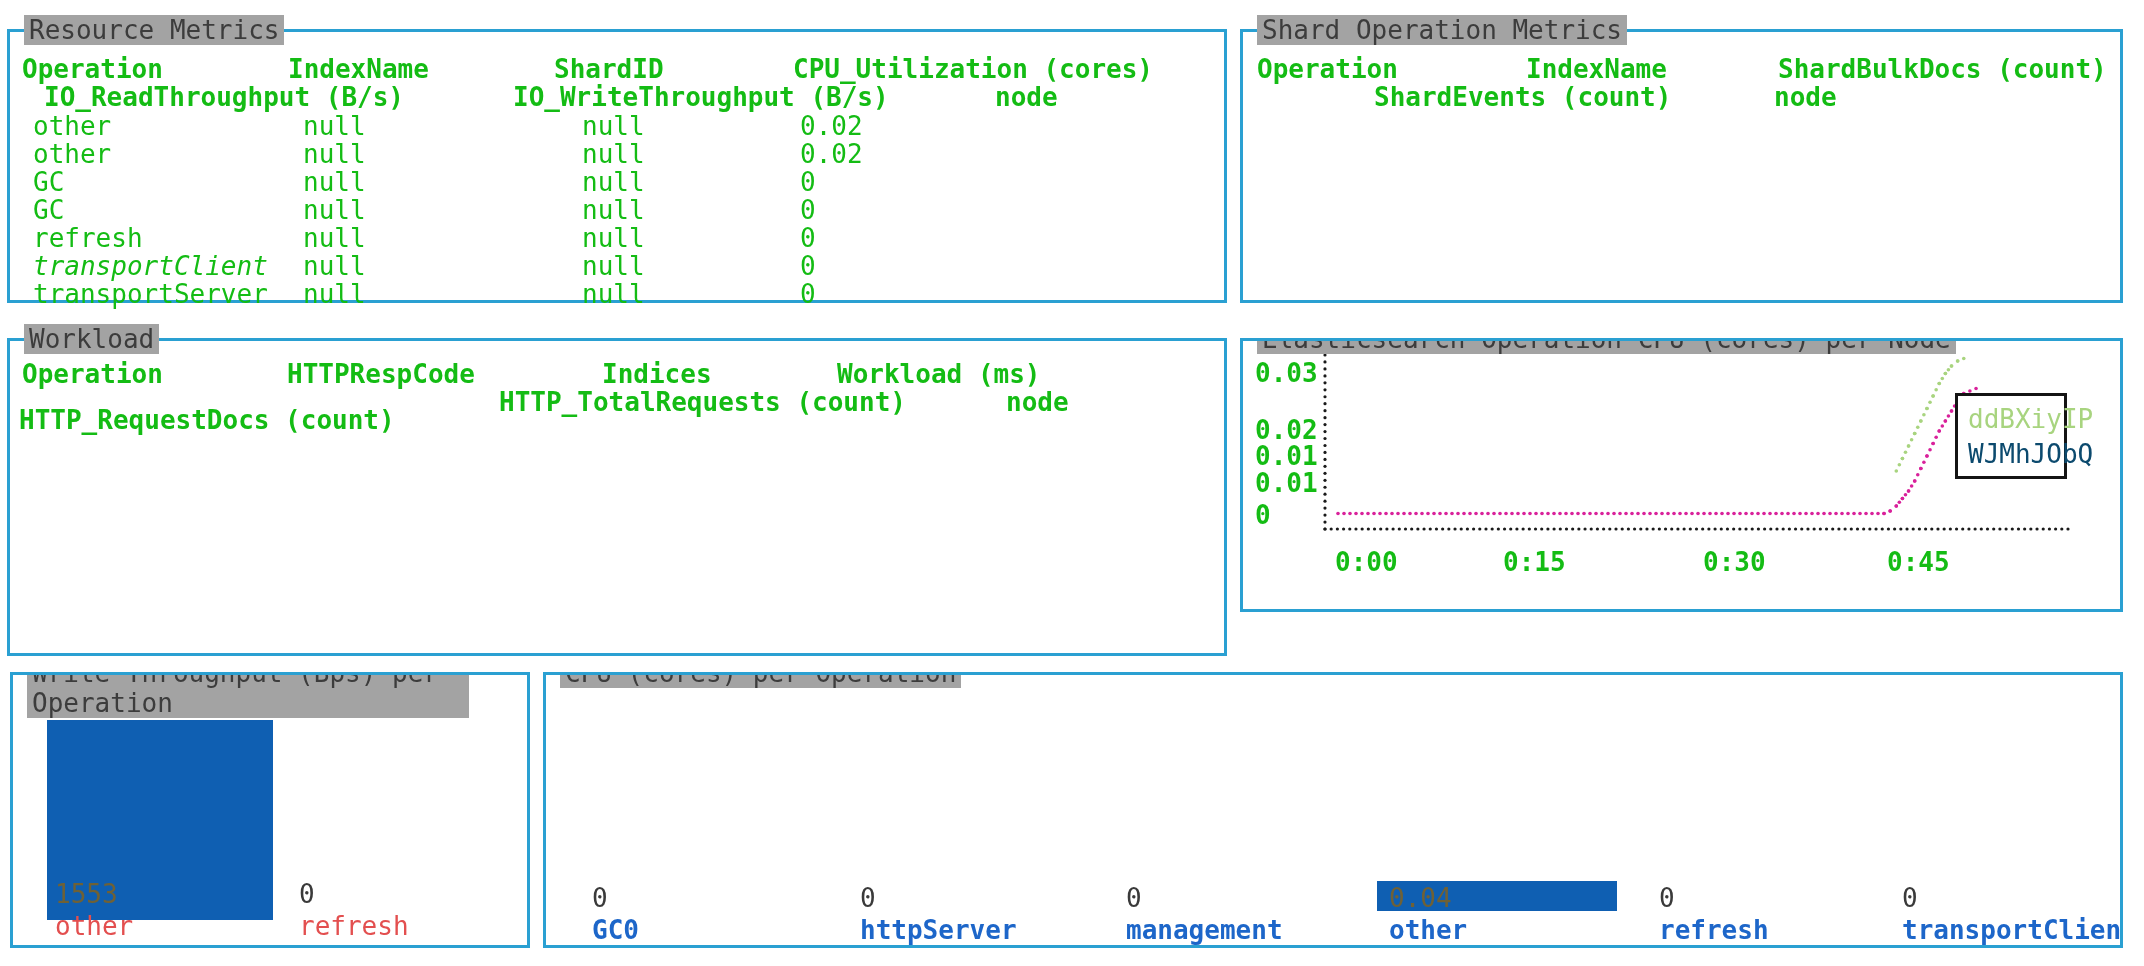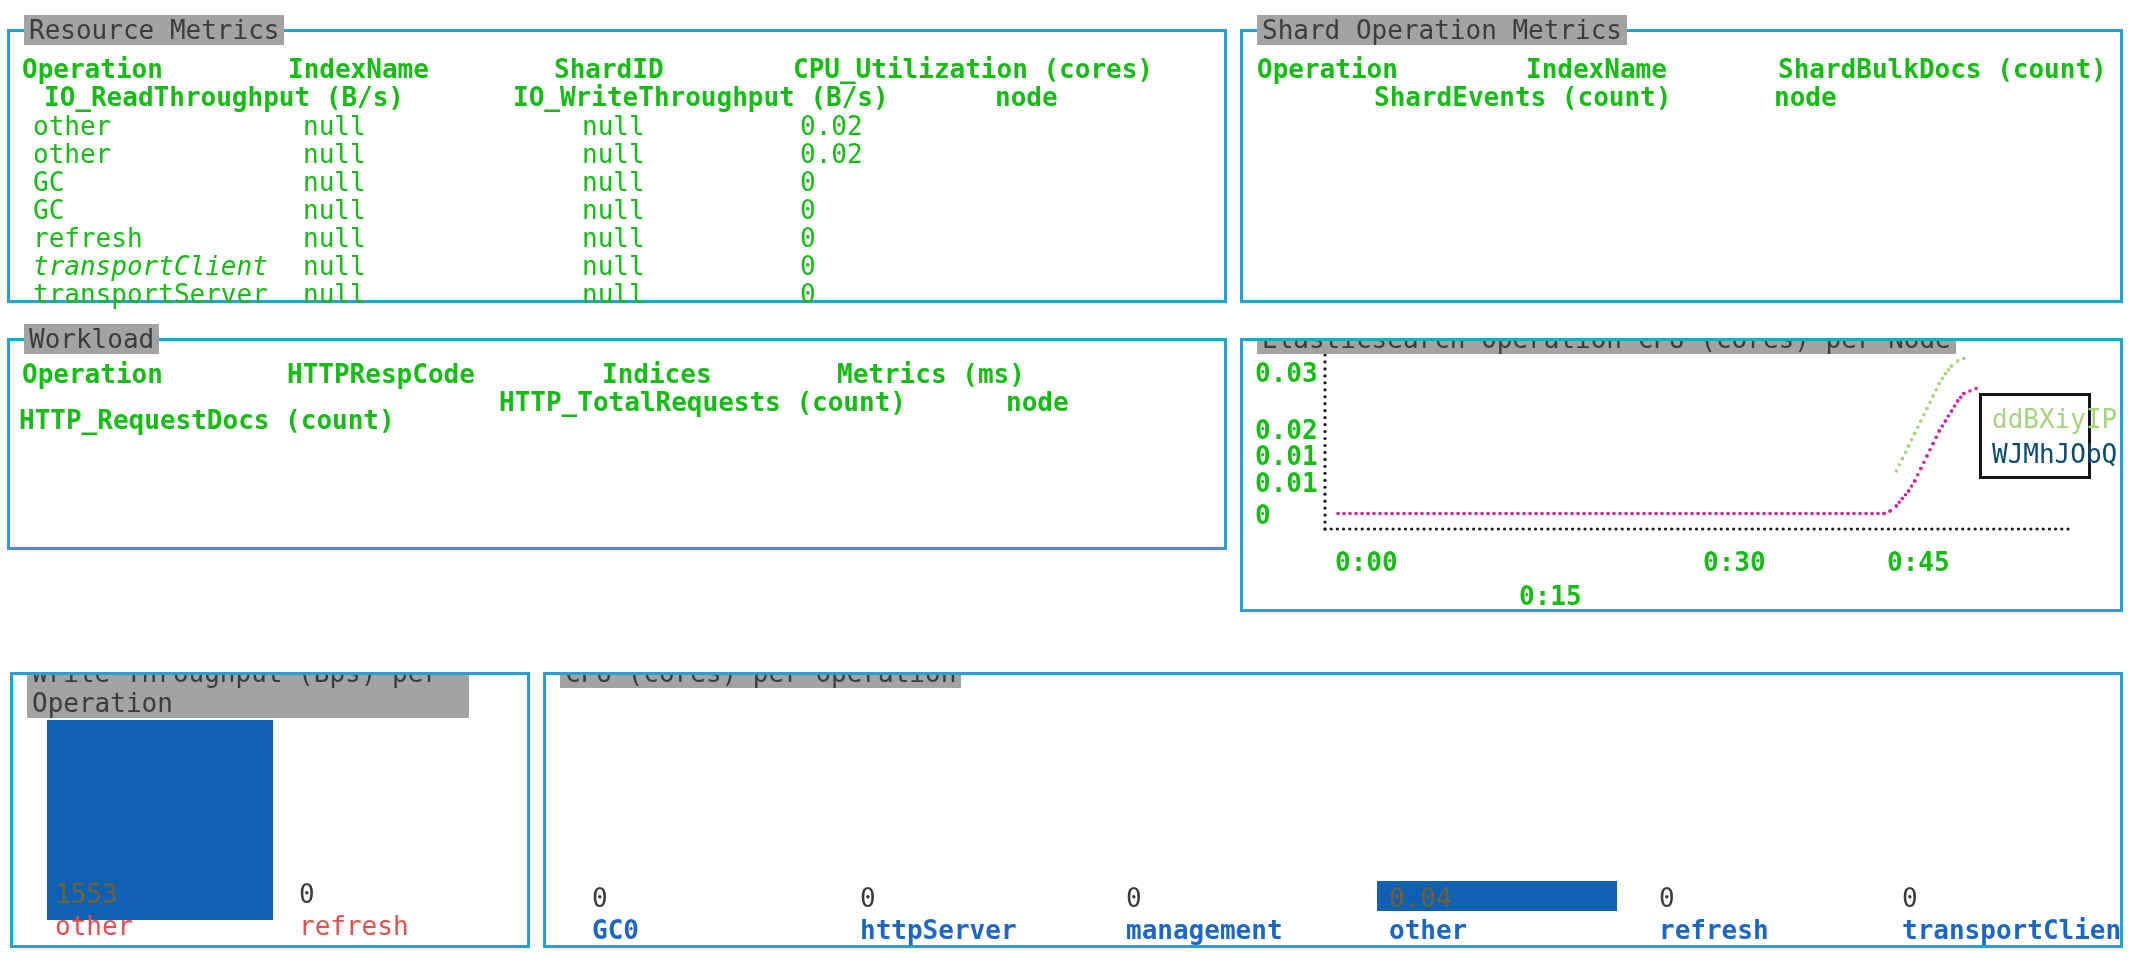--- a/index.html
+++ b/index.html
@@ -73,43 +73,43 @@
   <div class="panel-title">Shard Operation Metrics</div>
   <div class="tbody">
       <span class="tcell thead" style="left: 14px; top: 22px;">Operation</span>
       <span class="tcell thead" style="left: 283px; top: 22px;">IndexName</span>
       <span class="tcell thead" style="left: 535px; top: 22px;">ShardBulkDocs (count)</span>
       <span class="tcell thead" style="left: 131px; top: 50px;">ShardEvents (count)</span>
       <span class="tcell thead" style="left: 531px; top: 50px;">node</span>
     </div>
 </div>
 
-<div class="panel" style="left:7px;top:338px;width:1220px;height:212px;">
+<div class="panel" style="left:7px;top:338px;width:1220px;height:318px;">
   <div class="panel-title">Workload</div>
   <div class="tbody">
       <span class="tcell thead" style="left: 12px; top: 18px;">Operation</span>
       <span class="tcell thead" style="left: 277px; top: 18px;">HTTPRespCode</span>
       <span class="tcell thead" style="left: 592px; top: 18px;">Indices</span>
-      <span class="tcell thead" style="left: 827px; top: 18px;">Metrics (ms)</span>
+      <span class="tcell thead" style="left: 827px; top: 18px;">Workload (ms)</span>
       <span class="tcell thead" style="left: 9px; top: 64px;">HTTP_RequestDocs (count)</span>
       <span class="tcell thead" style="left: 489px; top: 46px;">HTTP_TotalRequests (count)</span>
       <span class="tcell thead" style="left: 996px; top: 46px;">node</span>
     </div>
 </div>
 
 <div class="panel" style="left:1240px;top:338px;width:883px;height:274px;overflow:hidden;">
   <div class="panel-title">Elasticsearch Operation CPU (cores) per Node</div>
   <div class="chart-area" style="position:absolute;left:0;top:0;width:877px;height:248px;">
       <span class="ylab" style="left: 12px; top: 17px;">0.03</span>
       <span class="ylab" style="left: 12px; top: 74px;">0.02</span>
       <span class="ylab" style="left: 12px; top: 100px;">0.01</span>
       <span class="ylab" style="left: 12px; top: 127px;">0.01</span>
       <span class="ylab" style="left: 12px; top: 159px;">0</span>
       <span class="xlab" style="left: 92px; top: 206px;">0:00</span>
-      <span class="xlab" style="left: 276px; top: 206px; margin-top: 34px;">0:15</span>
+      <span class="xlab" style="left: 260px; top: 206px;">0:15</span>
       <span class="xlab" style="left: 460px; top: 206px;">0:30</span>
       <span class="xlab" style="left: 644px; top: 206px;">0:45</span>
       <svg width="877" height="268" class="chart-svg">
         <circle cx="82" cy="14" r="1.6" fill="#1a1a1a"></circle>
         <circle cx="82" cy="20.96" r="1.6" fill="#1a1a1a"></circle>
         <circle cx="82" cy="27.92" r="1.6" fill="#1a1a1a"></circle>
         <circle cx="82" cy="34.879999999999995" r="1.6" fill="#1a1a1a"></circle>
         <circle cx="82" cy="41.84" r="1.6" fill="#1a1a1a"></circle>
         <circle cx="82" cy="48.8" r="1.6" fill="#1a1a1a"></circle>
         <circle cx="82" cy="55.76" r="1.6" fill="#1a1a1a"></circle>
@@ -411,21 +411,21 @@
         <circle cx="702.365" cy="32.5" r="1.8" fill="#a8d47f"></circle>
         <circle cx="702.365" cy="32.5" r="1.8" fill="#a8d47f"></circle>
         <circle cx="705.4325" cy="28.75" r="1.8" fill="#a8d47f"></circle>
         <circle cx="708.5" cy="25" r="1.8" fill="#a8d47f"></circle>
         <circle cx="708.5" cy="25" r="1.8" fill="#a8d47f"></circle>
         <circle cx="714.635" cy="19.99999999999997" r="1.8" fill="#a8d47f"></circle>
         <circle cx="714.635" cy="19.99999999999997" r="1.8" fill="#a8d47f"></circle>
         <circle cx="720.77" cy="17.5" r="1.8" fill="#a8d47f"></circle>
       </svg>
     </div>
-  <div class="legend" style="left:736px;top:52px;width:112px;height:86px;">
+  <div class="legend" style="left:712px;top:52px;width:112px;height:86px;">
     <div class="legend-line legend-series-a">ddBXiyIP</div>
     <div class="legend-line legend-series-b">WJMhJObQ</div>
   </div>
 </div>
 
 <div class="panel" style="left:10px;top:672px;width:520px;height:276px;overflow:hidden;">
   <div class="panel-title" style="width:432px;white-space:normal;">Write Throughput (Bps) per Operation</div>
   <div class="bars">
       <div class="bar" style="left: 34px; width: 226px; top: 45px; height: 200px; background: rgb(15, 95, 178);"></div>
       <span class="bar-value inbar" style="left: 42px; top: 204px;">1553</span>

